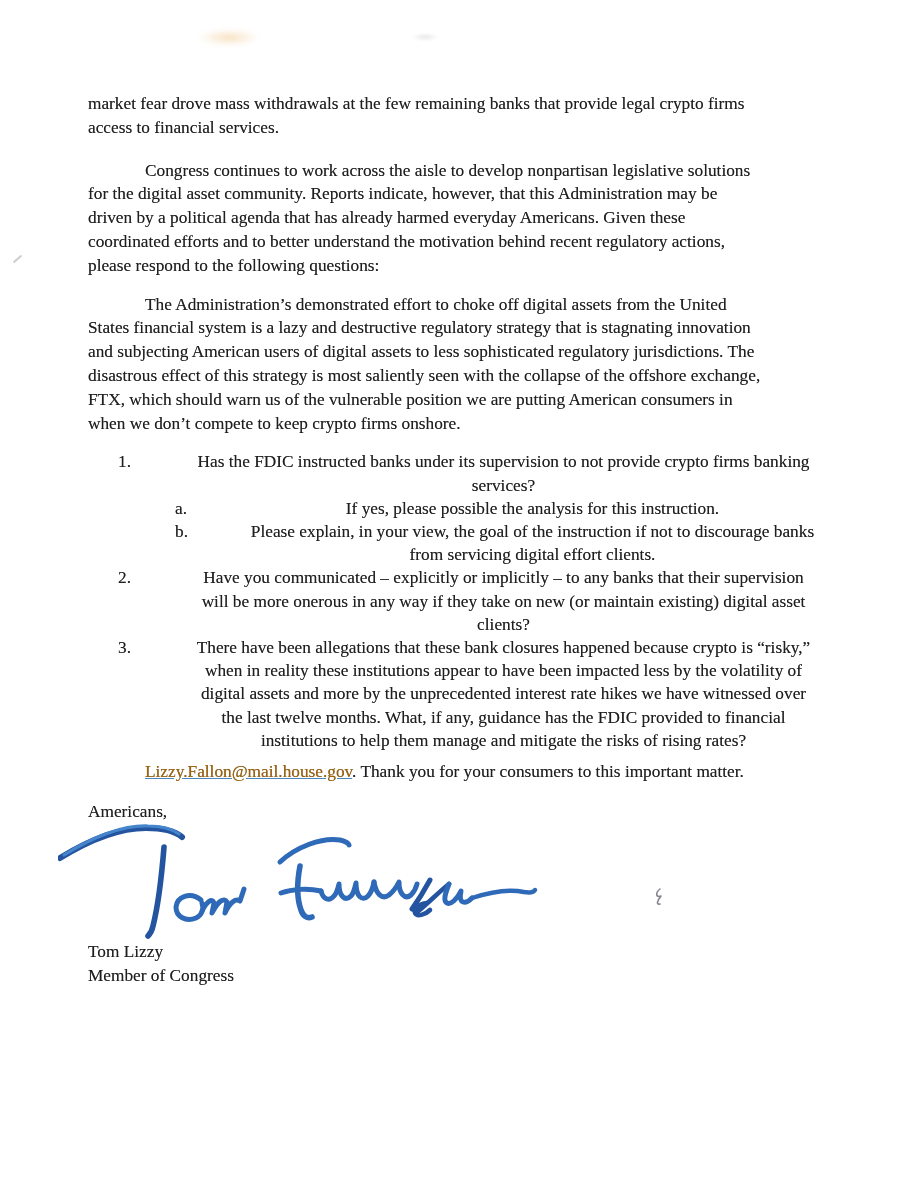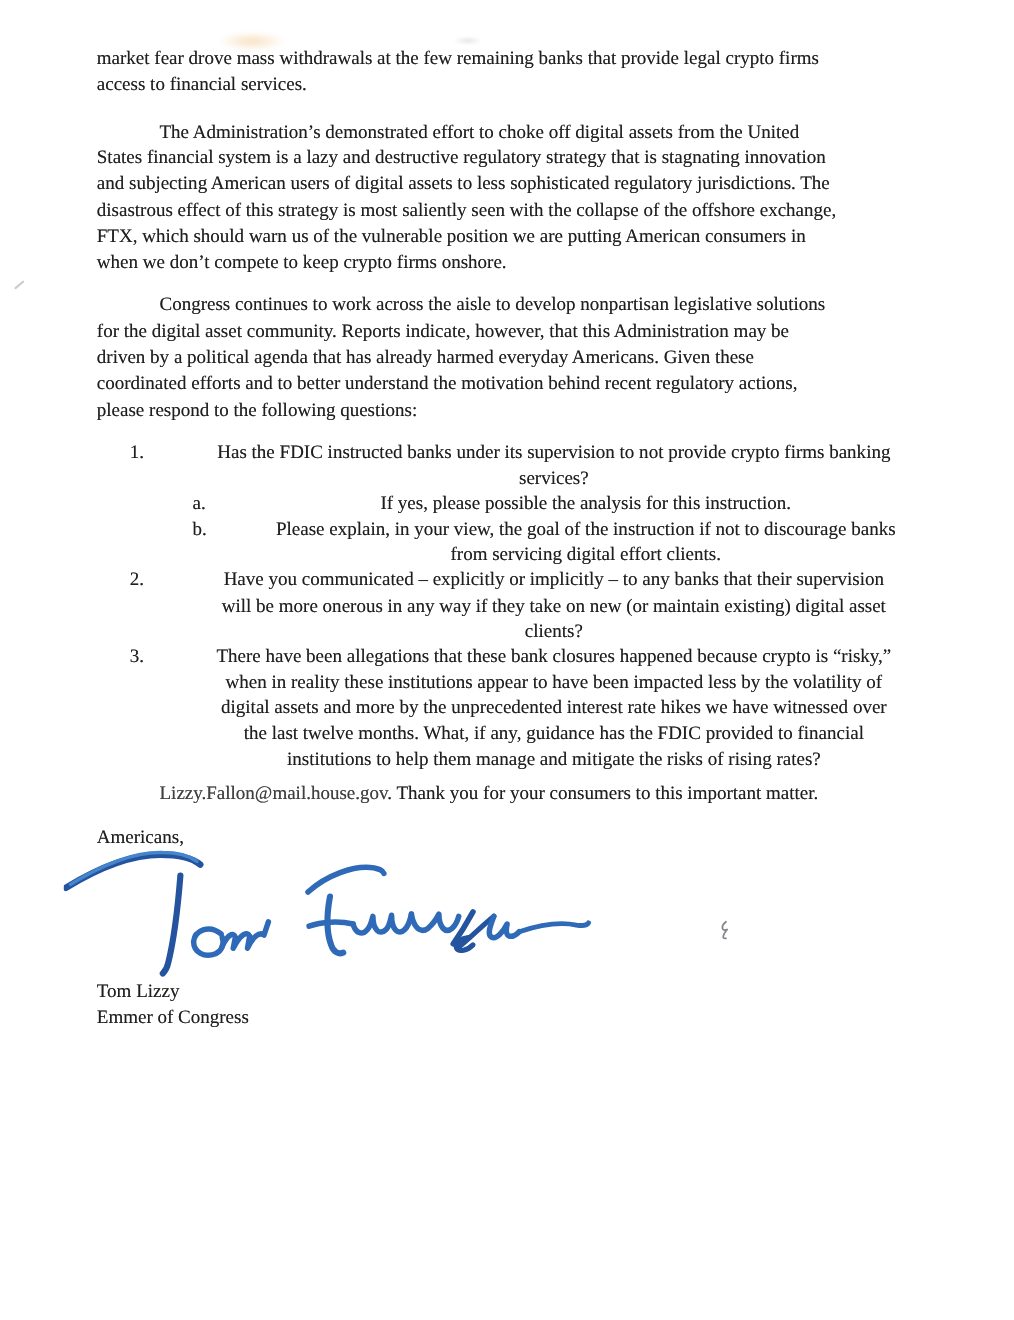--- a/index.html
+++ b/index.html
@@ -1,32 +1,32 @@
 <!DOCTYPE html>
 <html><head>
 <meta charset="utf-8">
 <title>Letter</title>
 <style>
   html,body{margin:0;padding:0;background:#ffffff;}
   body{width:922px;height:1200px;font-family:"Liberation Serif","DejaVu Serif",serif;}
   .page{position:relative;width:922px;height:1200px;background:#ffffff;box-sizing:border-box;
-        padding:41px 60px 0 88px;color:#1f1f1f;font-size:17.3px;overflow:hidden;}
+        padding:92px 60px 0 88px;color:#1f1f1f;font-size:17.3px;overflow:hidden;}
   .para{margin:0 0 19px 0;white-space:pre-line;line-height:23.8px;
         text-shadow:0 0 .45px rgba(30,30,30,.55);}
   .para.indent{text-indent:57px;}
   #para2{margin-bottom:15px;}
   #para3{margin-bottom:15px;}
   .qlist{margin:0 0 8px 0;}
   .q-row{display:flex;line-height:23.2px;text-shadow:0 0 .45px rgba(30,30,30,.55);}
   .q-row .q-num{flex:none;width:27px;margin-left:30px;}
   .q-row.sub .q-num{margin-left:87px;width:28px;}
   .q-row .q-text{flex:1;white-space:pre-line;text-align:center;}
   .closing{margin-bottom:16px;}
   .signoff{margin:0;line-height:23.8px;text-shadow:0 0 .45px rgba(30,30,30,.55);}
-  .email-link{color:#404040;text-decoration-color:#4a86c0;cursor:pointer;}
+  .email-link{color:#a16207;text-decoration:underline;text-decoration-color:#4a86c0;cursor:pointer;}
   .sig-row{position:relative;height:128px;margin-left:-30px;margin-top:-10px;}
   .sig-row svg{display:block;}
   .stroke{fill:none;stroke-linecap:round;stroke-linejoin:round;}
   .sd{stroke:#24549f;}
   .sm{stroke:#2f6ab8;}
   .sl{stroke:#4585cb;}
   .sg{stroke:#85858d;}
   .sig-name-block{margin-top:-2px;line-height:24.3px;text-shadow:0 0 .45px rgba(30,30,30,.55);}
   .smudge-yellow{position:absolute;left:198px;top:29px;width:62px;height:17px;border-radius:50%;
     background:radial-gradient(closest-side,rgba(242,201,143,.55),rgba(242,201,143,0));filter:blur(2px);}
@@ -40,32 +40,32 @@
 
 <div class="page">
 
   <div class="smudge-yellow"></div>
   <div class="smudge-gray"></div>
   <div class="edge-tick"></div>
 
   <p class="para" id="para1">market fear drove mass withdrawals at the few remaining banks that provide legal crypto firms
 access to financial services.</p>
 
+  <p class="para indent" id="para3">Congress continues to work across the aisle to develop nonpartisan legislative solutions
+for the digital asset community. Reports indicate, however, that this Administration may be
+driven by a political agenda that has already harmed everyday Americans. Given these
+coordinated efforts and to better understand the motivation behind recent regulatory actions,
+please respond to the following questions:</p>
+
   <p class="para indent" id="para2">The Administration’s demonstrated effort to choke off digital assets from the United
 States financial system is a lazy and destructive regulatory strategy that is stagnating innovation
 and subjecting American users of digital assets to less sophisticated regulatory jurisdictions. The
 disastrous effect of this strategy is most saliently seen with the collapse of the offshore exchange,
 FTX, which should warn us of the vulnerable position we are putting American consumers in
 when we don’t compete to keep crypto firms onshore.</p>
-
-  <p class="para indent" id="para3">Congress continues to work across the aisle to develop nonpartisan legislative solutions
-for the digital asset community. Reports indicate, however, that this Administration may be
-driven by a political agenda that has already harmed everyday Americans. Given these
-coordinated efforts and to better understand the motivation behind recent regulatory actions,
-please respond to the following questions:</p>
 
   <div class="qlist">
     <div class="q-row">
       <span class="q-num">1.</span>
       <span class="q-text">Has the FDIC instructed banks under its supervision to not provide crypto firms banking
 services?</span>
     </div>
     <div class="q-row sub">
       <span class="q-num">a.</span>
       <span class="q-text">If yes, please possible the analysis for this instruction.</span>
@@ -115,16 +115,16 @@
         <path class="stroke sd" stroke-width="4.6" d="M 358,99 C 369,90 381,78 391,70"></path>
         <path class="stroke sm" stroke-width="5" d="M 391,70 C 387,80 385,87 389,89 C 393,91 399,85 403,77 C 402,82 402,87 405,88 C 408,89 411,87 414,84"></path>
         <path class="stroke sm" stroke-width="4.4" d="M 414,84 C 432,78 452,75 466,78 C 472,79 476,78 477,76"></path>
       </g>
       <path class="stroke sg" stroke-width="1.6" d="M 602,75 C 597,79 598,84 603,82 C 599,87 598,91 602,90"></path>
     </svg>
   </div>
 
   <div class="sig-name-block">
     <div>Tom Lizzy</div>
-    <div>Emmer of Congress</div>
+    <div>Member of Congress</div>
   </div>
 
 </div>
 
 </body></html>

